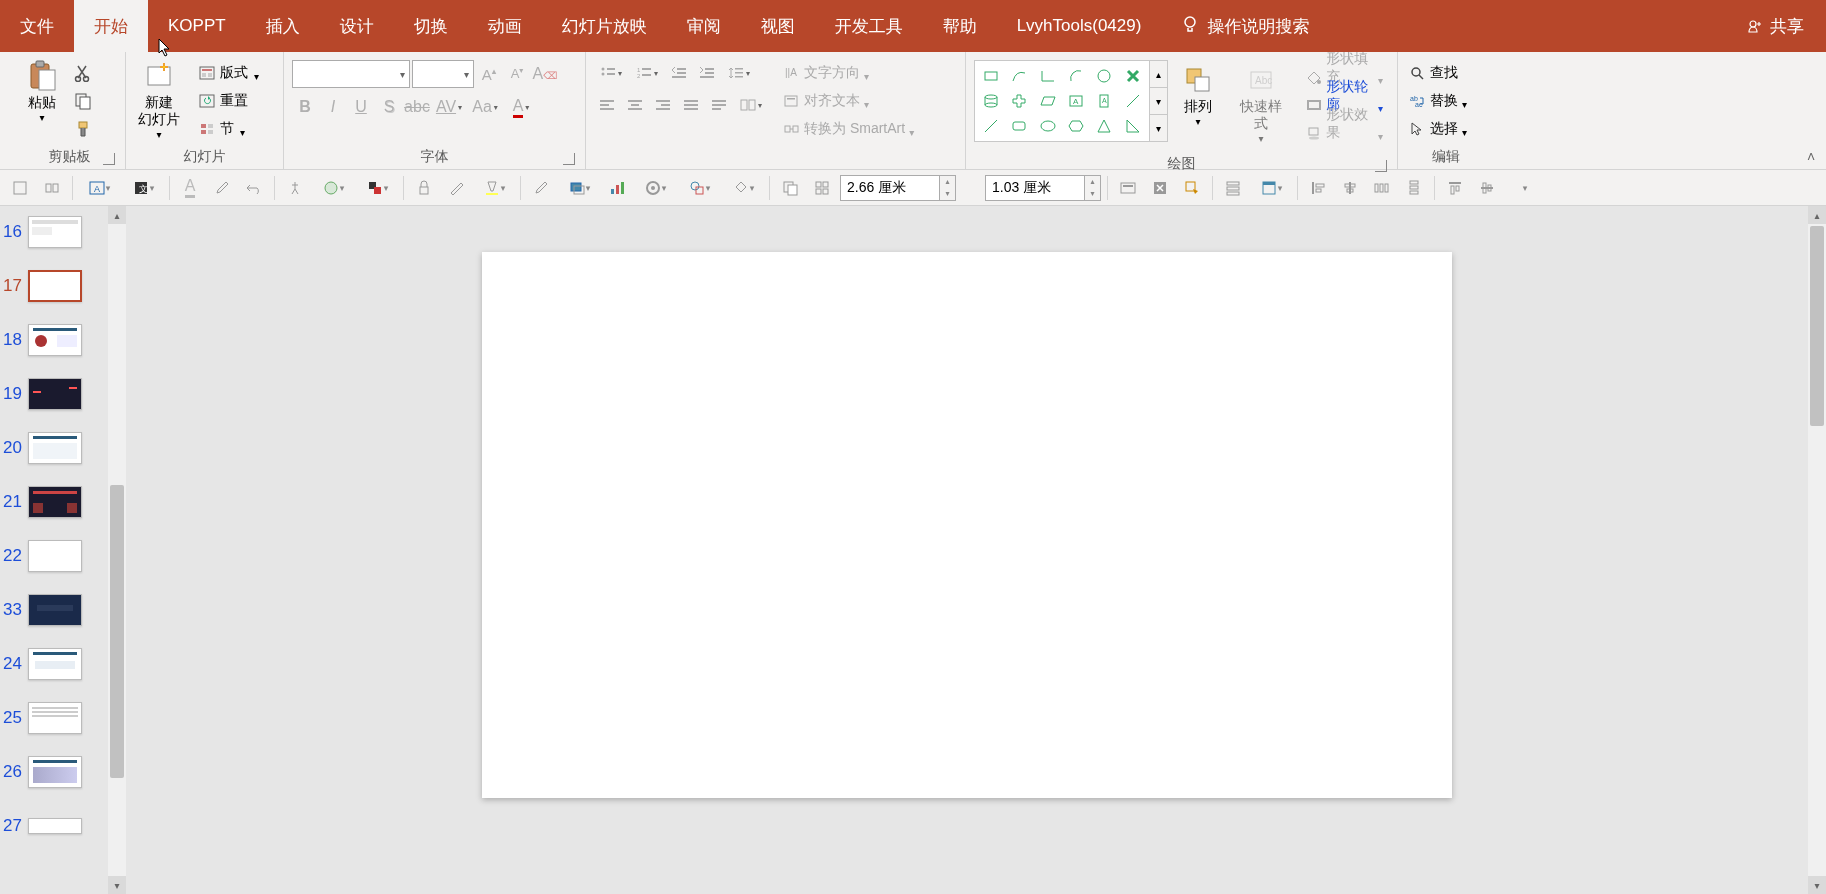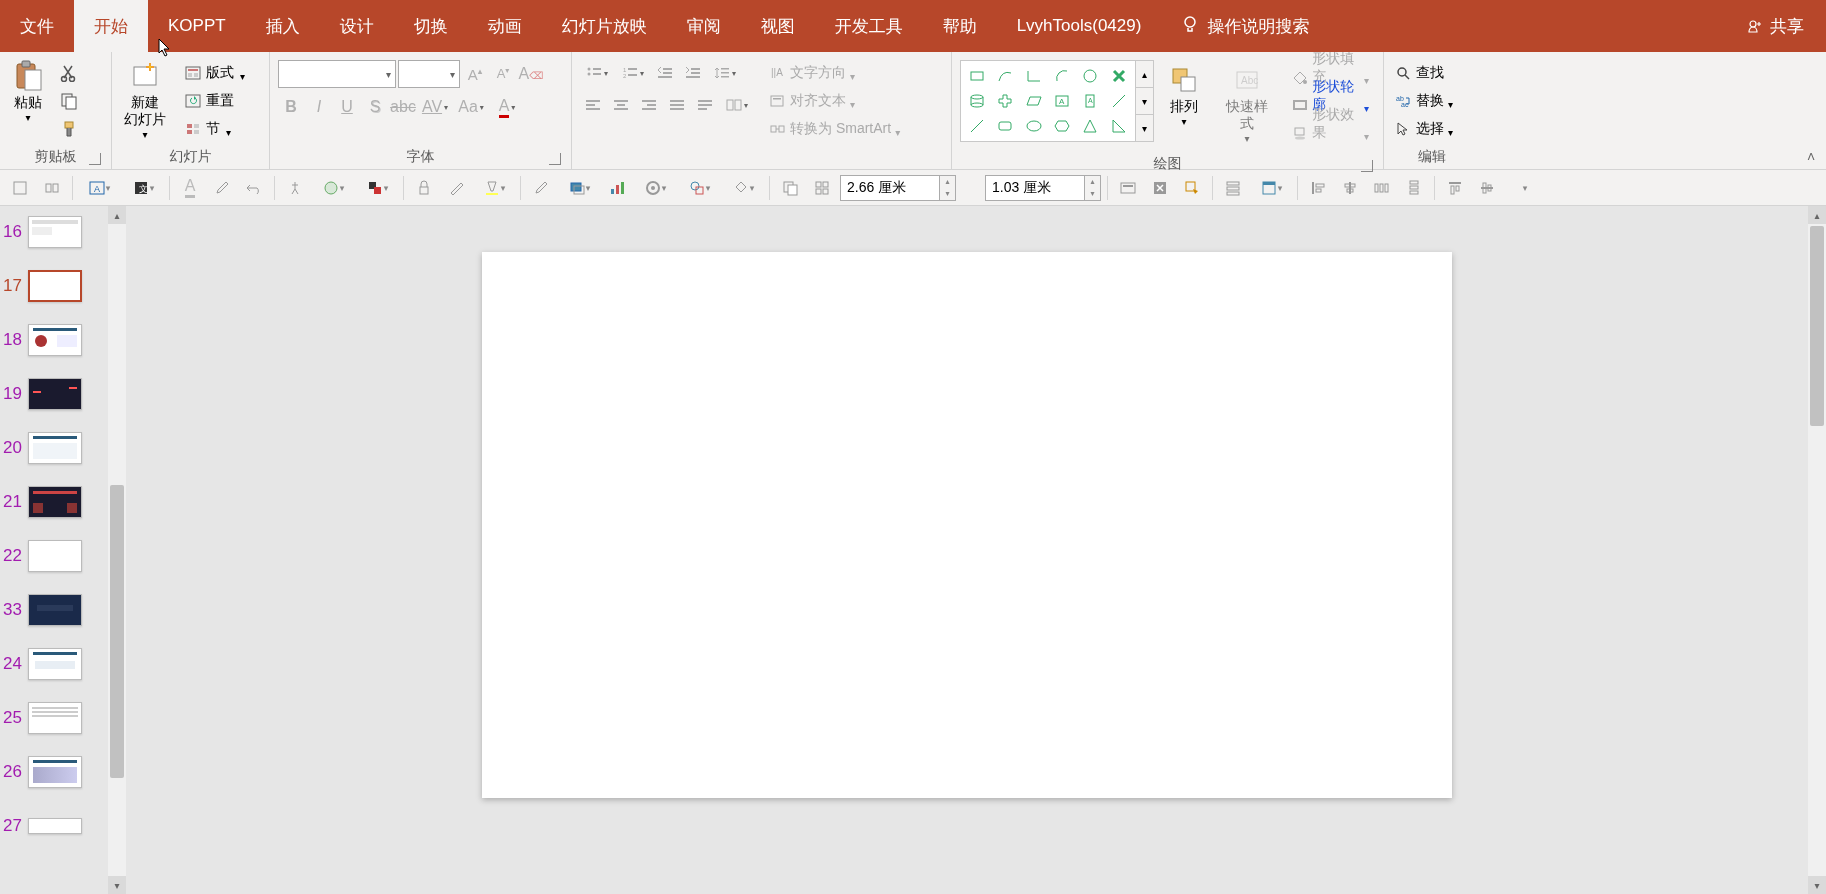--- a/index.html
+++ b/index.html
@@ -55,21 +55,21 @@
 .t2-input { width: 100px; height: 26px; border: 1px solid #ababab; background: #fff; font-size: 14px; padding: 0 6px; display: flex; align-items: center; }
 .t2-spin { width: 16px; display: flex; flex-direction: column; border: 1px solid #ababab; border-left: none; height: 26px; }
 .t2-spin div { flex: 1; font-size: 8px; display: flex; align-items: center; justify-content: center; cursor: pointer; color: #888; }
 .t2-sep { width: 1px; height: 24px; background: #d4d4d4; margin: 0 2px; }
 
 
 .main { display: flex; height: 688px; }
 .slide-panel { width: 126px; background: #e6e6e6; position: relative; overflow: hidden; }
 .thumbs { padding-top: 6px; }
 .thumb-row { display: flex; align-items: center; padding: 2px 4px 2px 2px; margin-bottom: 14px; height: 40px; }
-.thumb-num { width: 26px; text-align: right; font-size: 17px; color: #a21caf; padding-right: 6px; }
+.thumb-num { width: 26px; text-align: right; font-size: 17px; color: #1d4ed8; padding-right: 6px; }
 .thumb-num.active { color: #b7472a; }
 .thumb-img { width: 54px; height: 32px; background: #fff; border: 1px solid #bbb; box-shadow: 0 1px 2px rgba(0,0,0,0.15); position: relative; overflow: hidden; }
 .thumb-img.active { border: 2px solid #b7472a; }
 .thumb-img.dark { background: #1a1a2e; }
 .thumb-img .bar { position: absolute; left: 4px; right: 4px; height: 3px; background: #2a5a7a; top: 3px; }
 
 .panel-scroll { position: absolute; right: 0; top: 0; bottom: 0; width: 18px; background: #f0f0f0; }
 .panel-scroll .sbtn { height: 18px; background: #dadada; display: flex; align-items: center; justify-content: center; font-size: 10px; color: #666; cursor: pointer; }
 .panel-scroll .strack { position: absolute; top: 18px; bottom: 18px; left: 0; right: 0; }
 .panel-scroll .sthumb { position: absolute; left: 2px; right: 2px; background: #c1c1c1; border-radius: 2px; }
@@ -118,21 +118,21 @@
       <span>共享</span>
     </div>
   </div>
   <svg class="cursor-arrow" viewBox="0 0 14 20">
       <path d="M1 1 L1 15 L4 12 L7 18 L9 17 L6 11 L11 11 Z" fill="#fff" stroke="#000" stroke-width="1"></path>
     </svg>
 </div>
 
 <div class="ribbon">
 
-  <div class="group" style="width:112px;">
+  <div class="group" style="width:112px;margin-left:14px;">
     <div class="group-body">
       <div class="big-btn">
         <div class="icon">
             <svg width="30" height="32" viewBox="0 0 30 32">
               <rect x="4" y="4" width="18" height="24" rx="2" fill="#c8885a" stroke="#8a5a2a"></rect>
               <rect x="9" y="1" width="8" height="6" rx="1" fill="#aaa" stroke="#666"></rect>
               <rect x="12" y="10" width="16" height="20" fill="#fff" stroke="#888"></rect>
             </svg>
           </div>
         <div class="lbl">粘贴</div>

